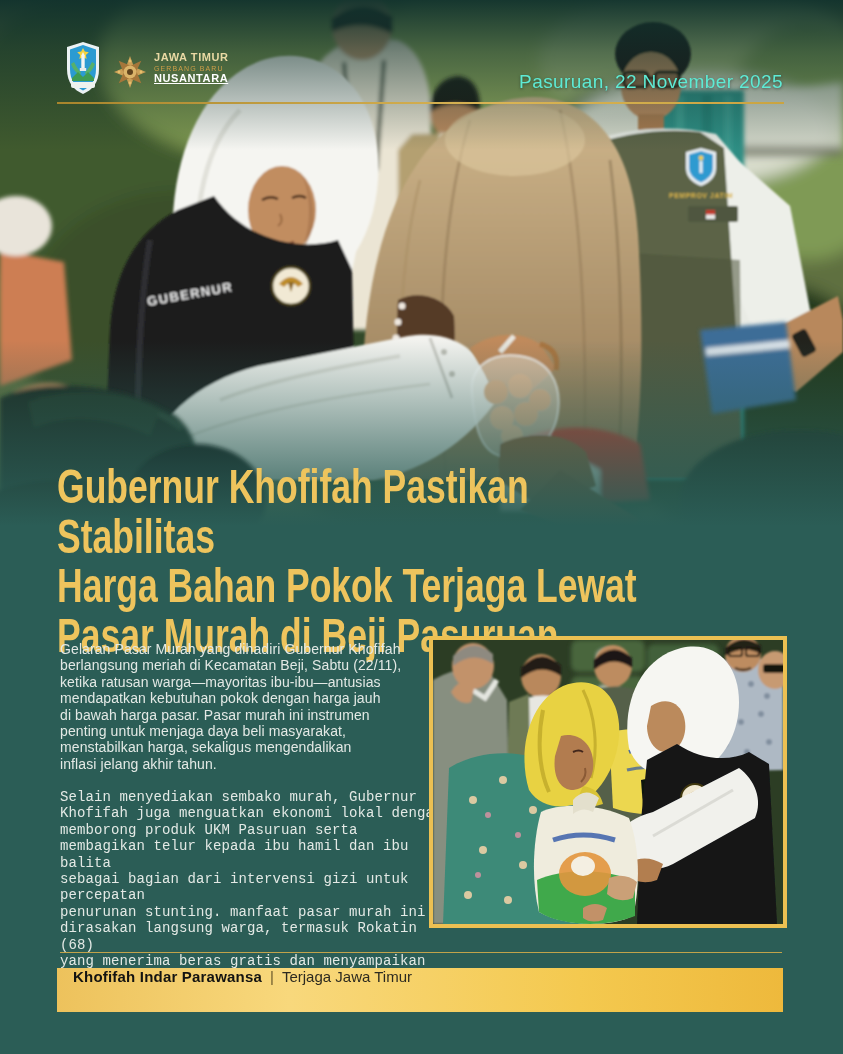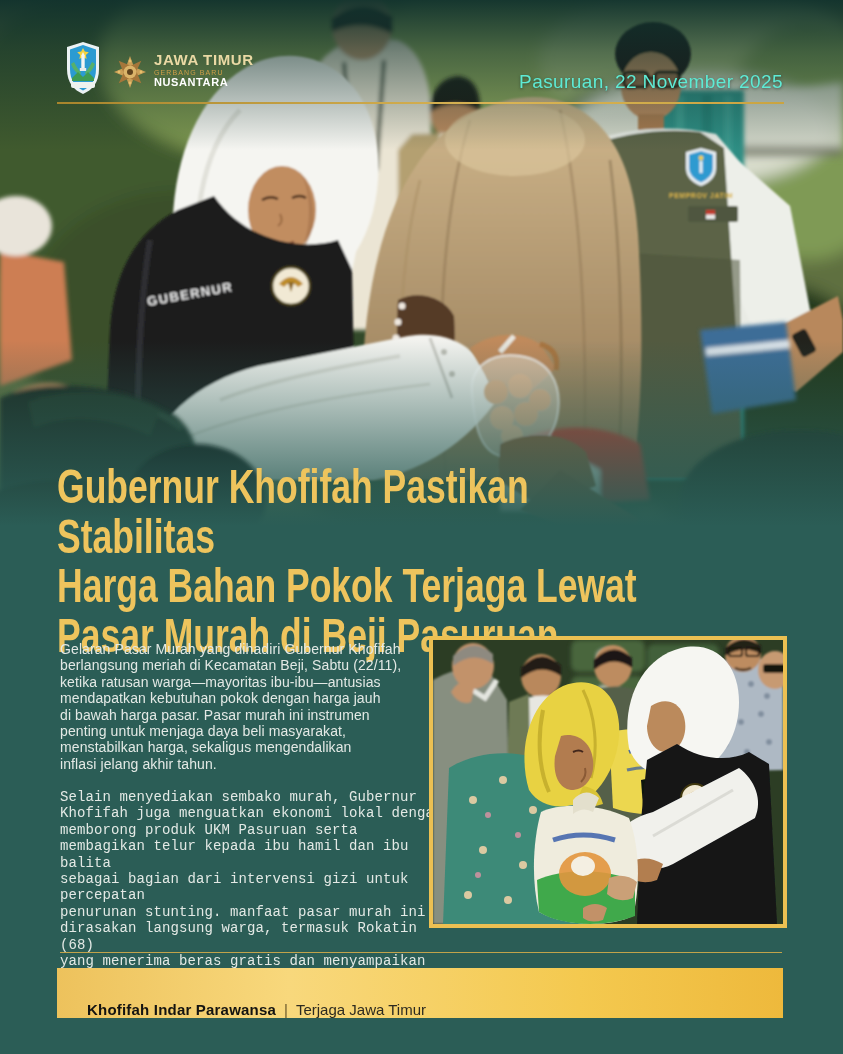--- a/index.html
+++ b/index.html
@@ -12,23 +12,23 @@
   .photo-main{position:absolute;left:0;top:0;width:843px;height:540px;}
   .photo-main svg{display:block;width:843px;height:540px;}
   .fade-top{position:absolute;left:0;top:0;width:843px;height:150px;
     background:linear-gradient(180deg, rgba(17,50,45,.96) 0%, rgba(17,50,45,.55) 35%, rgba(17,50,45,0) 100%);}
   .fade-bottom{position:absolute;left:0;top:340px;width:843px;height:200px;
     background:linear-gradient(180deg, rgba(43,93,86,0) 0%, rgba(43,93,86,.55) 50%, #2b5d56 93%);}
   
   .seal{position:absolute;left:62px;top:40px;width:42px;height:56px;}
   .star-logo{position:absolute;left:112px;top:54px;width:36px;height:36px;}
   .logo-text{position:absolute;left:154px;top:52px;line-height:1.05;}
-  .logo-text .l1{display:block;font-size:15px;font-weight:bold;color:#ead9a4;letter-spacing:.6px;}
+  .logo-text .l1{display:block;font-size:11px;font-weight:bold;color:#ead9a4;letter-spacing:.6px;}
   .logo-text .l2{display:block;font-size:7px;color:#cf9f48;letter-spacing:1.1px;margin:1px 0;}
-  .logo-text .l3{display:block;font-size:11px;font-weight:800;color:#ffffff;letter-spacing:.6px;}
+  .logo-text .l3{display:block;font-size:11px;font-weight:800;color:#ffffff;letter-spacing:.6px;text-decoration:underline;}
   .date{position:absolute;right:60px;top:71px;font-size:19px;color:#5eead4;letter-spacing:.4px;text-shadow:0 1px 3px rgba(10,30,27,.5);}
   .header-rule{position:absolute;left:57px;top:102px;width:727px;height:2px;
     background:linear-gradient(90deg,#a8852c,#d9b455 60%,#caa441);}
   
   .title{
     position:absolute;left:57px;top:462px;margin:0;
     font-size:48px;line-height:49.5px;font-weight:bold;color:#eec45d;
     white-space:pre-line;transform:scaleX(.74);transform-origin:0 0;
     letter-spacing:0;
   }
@@ -36,23 +36,23 @@
   .para{position:absolute;left:60px;width:386px;margin:0;
     font-size:14px;line-height:16.4px;color:#e3e9e5;white-space:pre-line;letter-spacing:.1px;}
   .para.p1{top:641px;}
   .para.p2{top:789px;font-family:Liberation Mono, monospace;}
   
   .photo-side{position:absolute;left:429px;top:636px;margin:0;width:350px;height:284px;
     border:4px solid #ecc052;background:#2c3d24;}
   .photo-side svg{display:block;width:350px;height:284px;}
   
   .divider{position:absolute;left:60px;top:952px;width:722px;height:1px;background:#caa64a;opacity:.95;}
-  .footer-bar{position:absolute;left:57px;top:968px;width:726px;height:50px;
+  .footer-bar{position:absolute;left:57px;top:968px;width:726px;height:44px;
     background:linear-gradient(90deg,#edc25c 0%,#f8d87c 32%,#f4c94f 72%,#eeb93c 100%);
-    display:flex;align-items:flex-end;padding:0 0 0 30px;box-sizing:border-box;}
+    display:flex;align-items:flex-start;padding:0 0 0 16px;box-sizing:border-box;}
   .footer-bar .name{font-size:15px;font-weight:bold;color:#131311;letter-spacing:.2px;}
   .footer-bar .sep{font-size:15px;color:#6b5a2c;margin:0 8px;font-weight:300;}
   .footer-bar .role{font-size:15px;color:#2c2a20;}
 </style>
 </head>
 <body>
 
 <div class="poster">
 
   <div class="photo-main">

